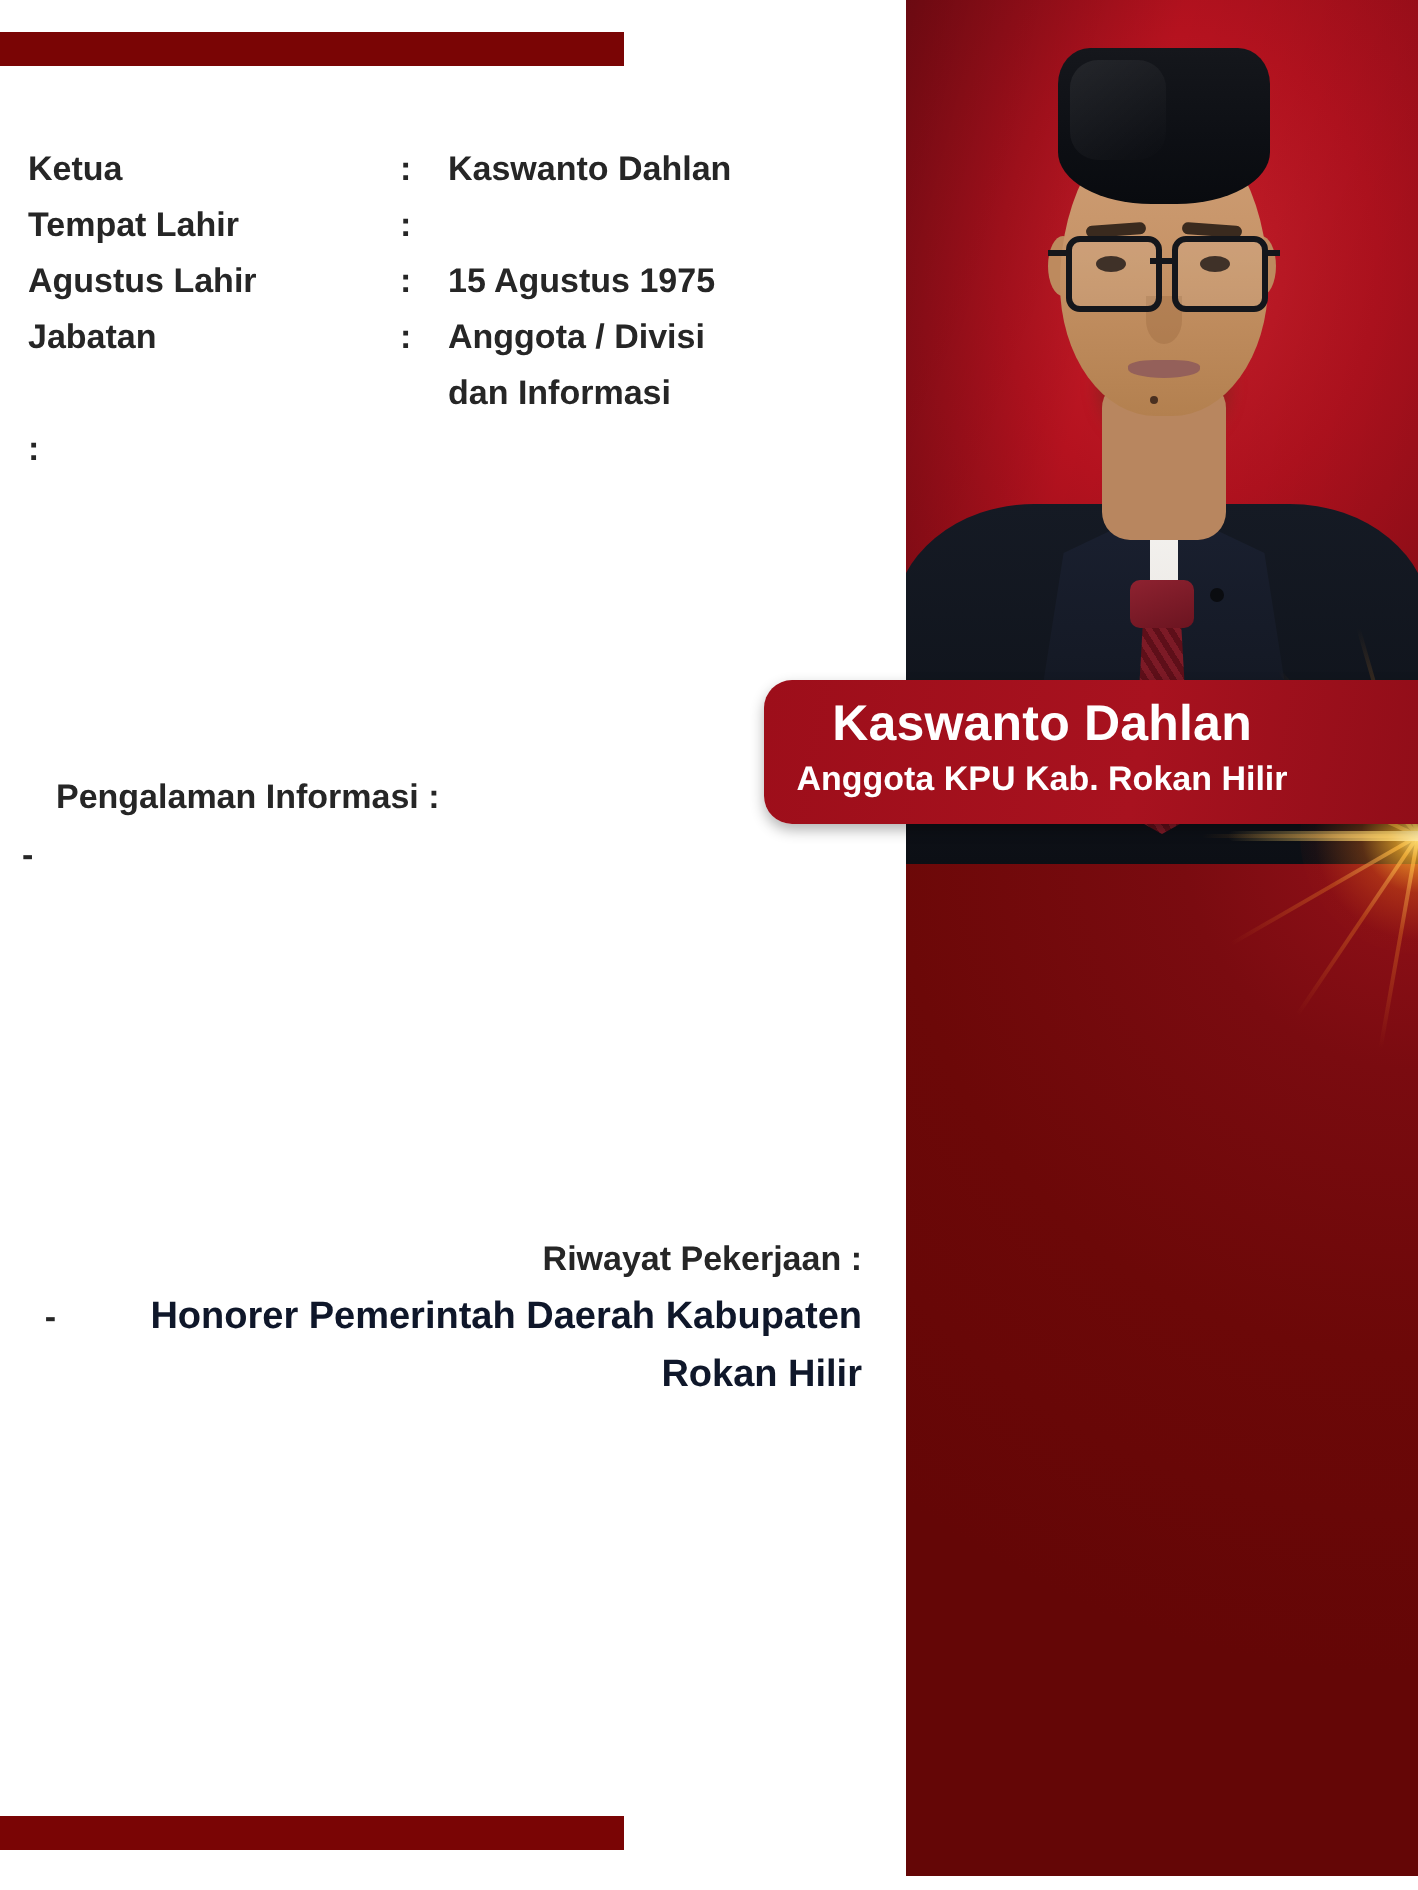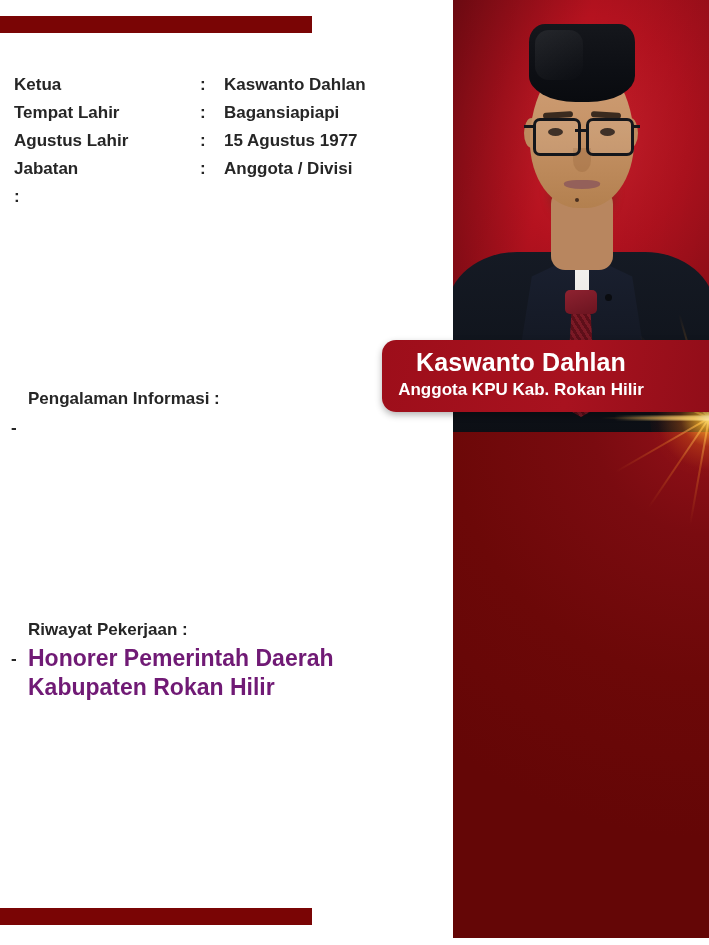--- a/index.html
+++ b/index.html
@@ -85,26 +85,26 @@
     line-height: 29px;
   }
   .bullet-dash {
     flex: 0 0 17px;
     font-size: 17px;
     font-weight: bold;
     color: #262626;
   }
   .bullet-text {
     flex: 1 1 auto;
-    font-size: 23px;
-    font-weight: bold;
-    color: #701a75;
+    font-size: 19px;
+    font-weight: bold;
+    color: #0f172a;
   }
   #section-organisasi { top: 384px; }
-  #section-pekerjaan  { top: 615px; }
+  #section-pekerjaan  { top: 615px; text-align: right; }
 
   
   .photo-panel {
     position: absolute;
     left: 453px;
     top: 0;
     width: 256px;
     height: 938px;
     overflow: hidden;
     background: #7C0B0B;
@@ -371,38 +371,36 @@
       <div class="info-label">Ketua</div>
       <div class="info-colon">:</div>
       <div class="info-value">
         <span class="vline">Kaswanto Dahlan</span>
       </div>
     </div>
 
     <div class="info-row">
       <div class="info-label">Tempat Lahir</div>
       <div class="info-colon">:</div>
-      <div class="info-value">
-        <span class="vline">Bagansiapiapi</span>
-      </div>
     </div>
 
     <div class="info-row">
       <div class="info-label">Agustus Lahir</div>
       <div class="info-colon">:</div>
       <div class="info-value">
-        <span class="vline">15 Agustus 1977</span>
+        <span class="vline">15 Agustus 1975</span>
       </div>
     </div>
 
     <div class="info-row">
       <div class="info-label">Jabatan</div>
       <div class="info-colon">:</div>
       <div class="info-value">
         <span class="vline">Anggota / Divisi</span>
+        <span class="vline">dan Informasi</span>
       </div>
     </div>
 
     <div class="info-row">
       <div class="info-colon">:</div>
     </div>
 
   </div>
 
   <div class="section" id="section-organisasi">

